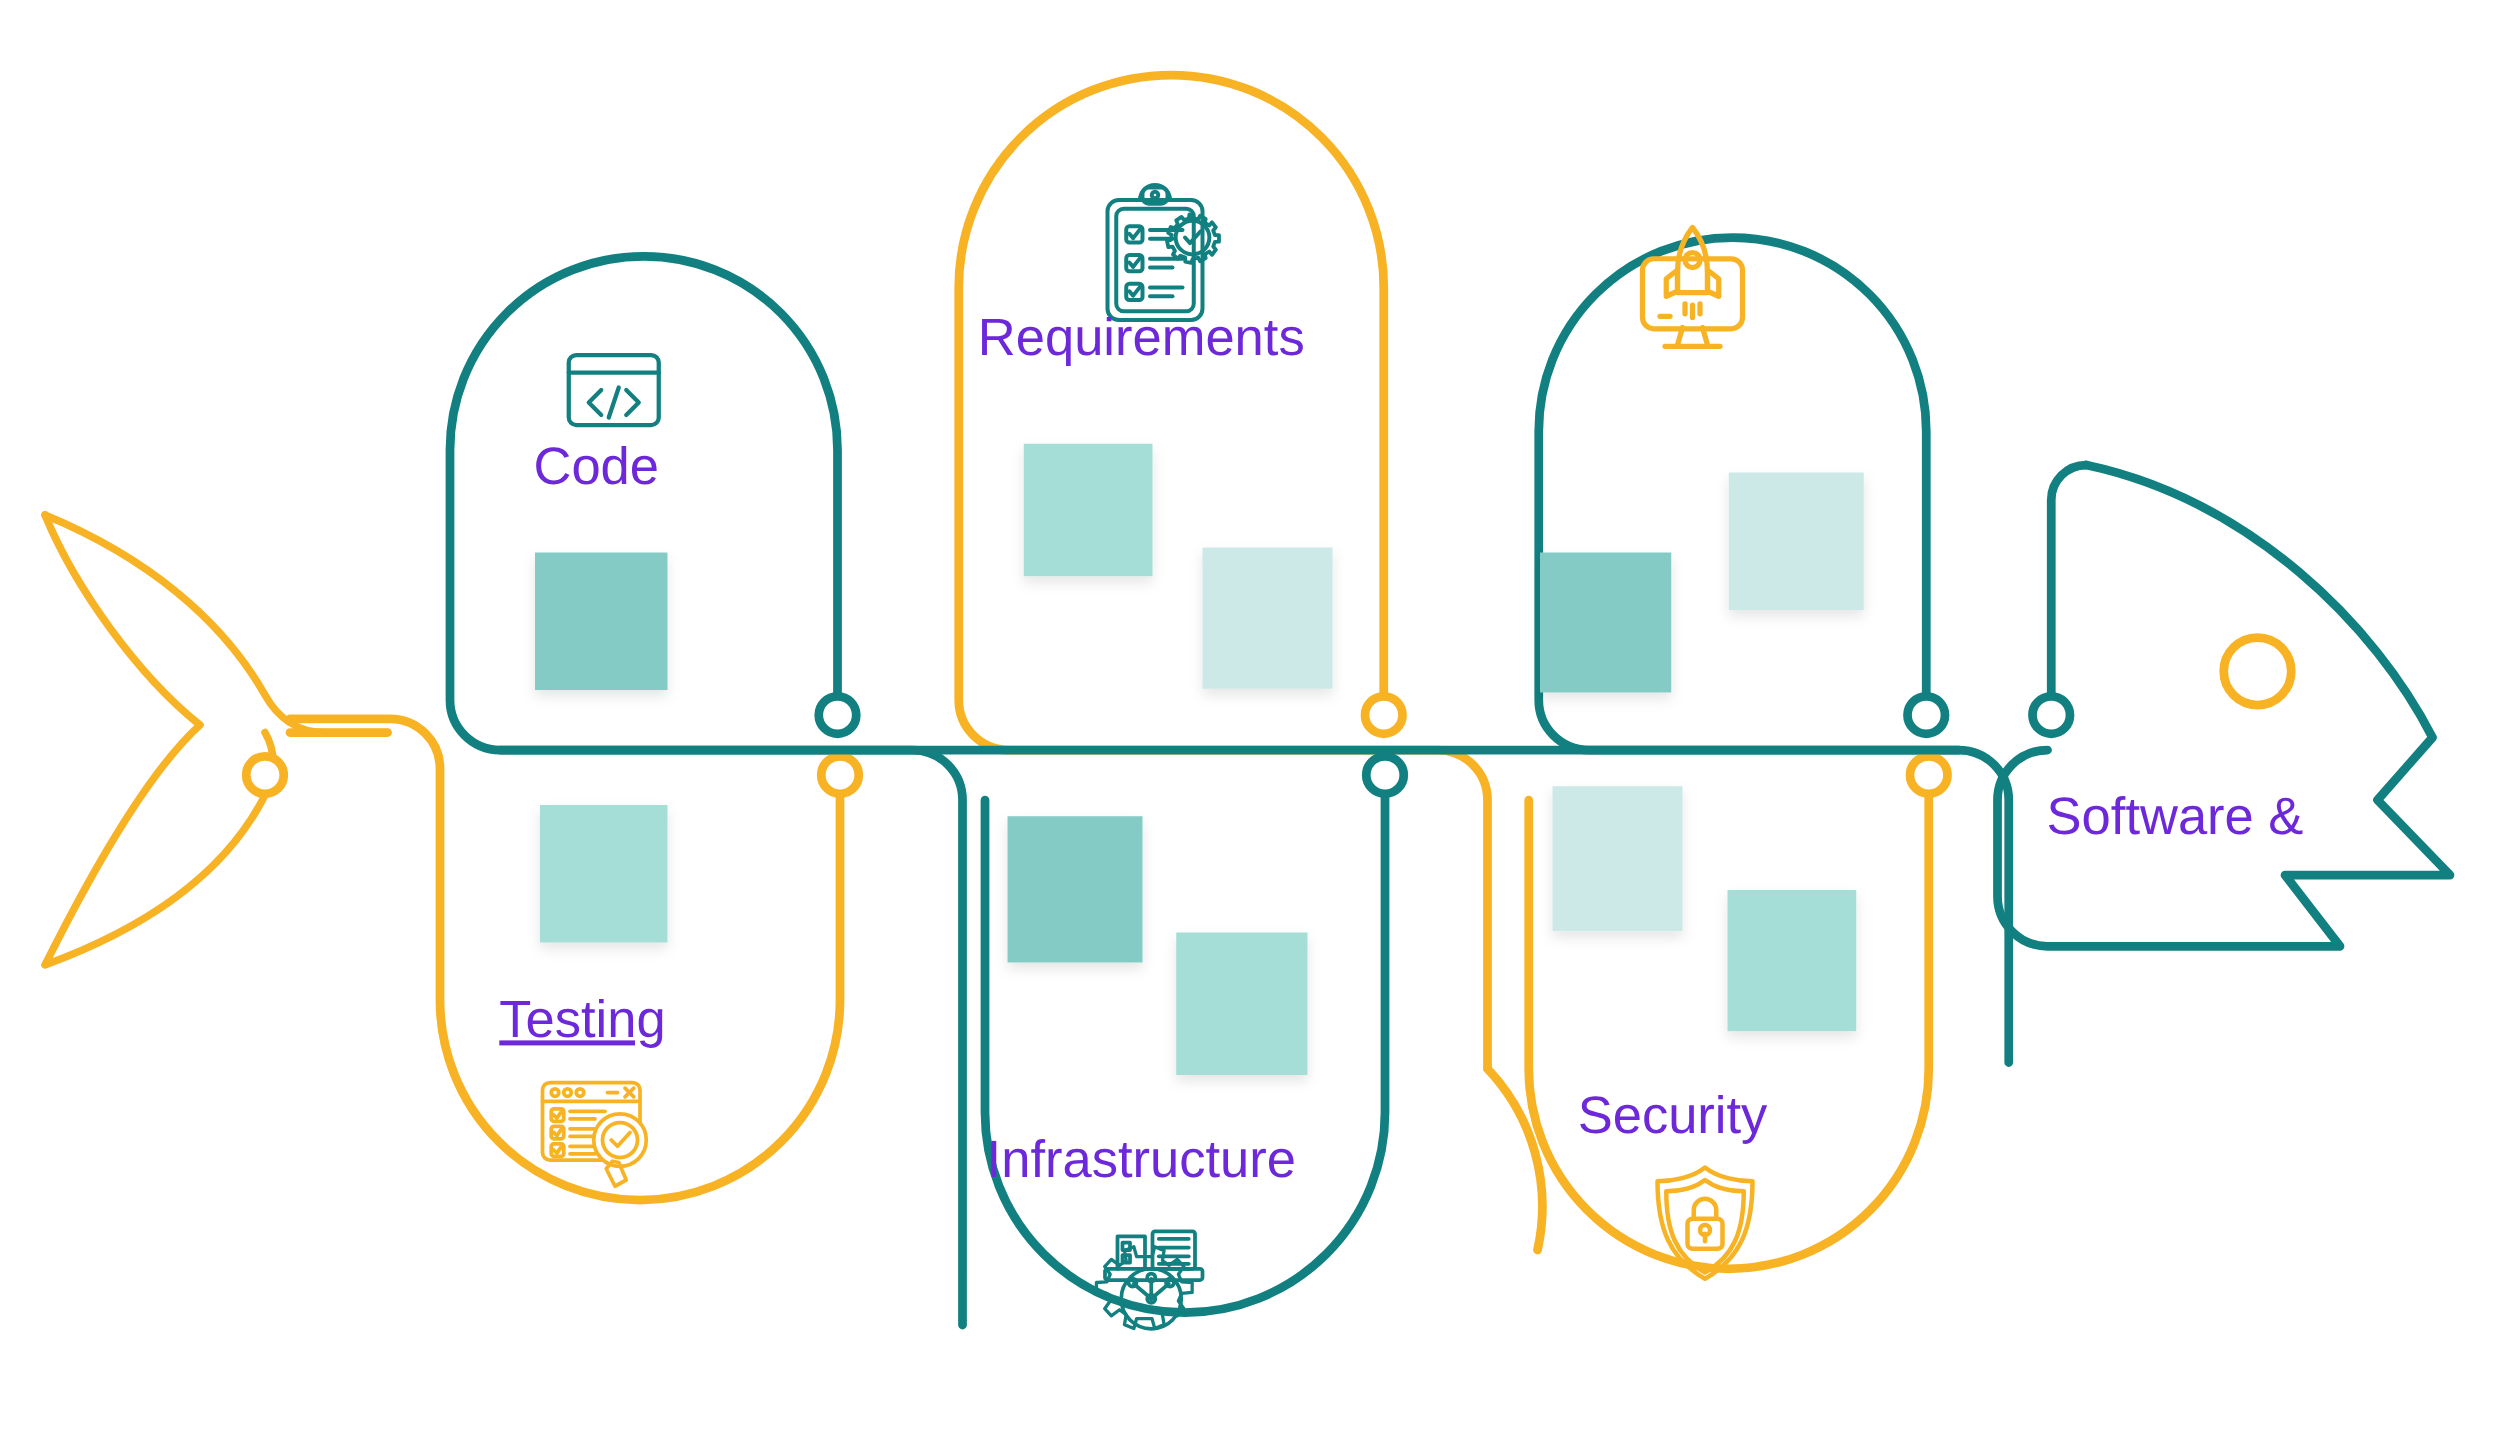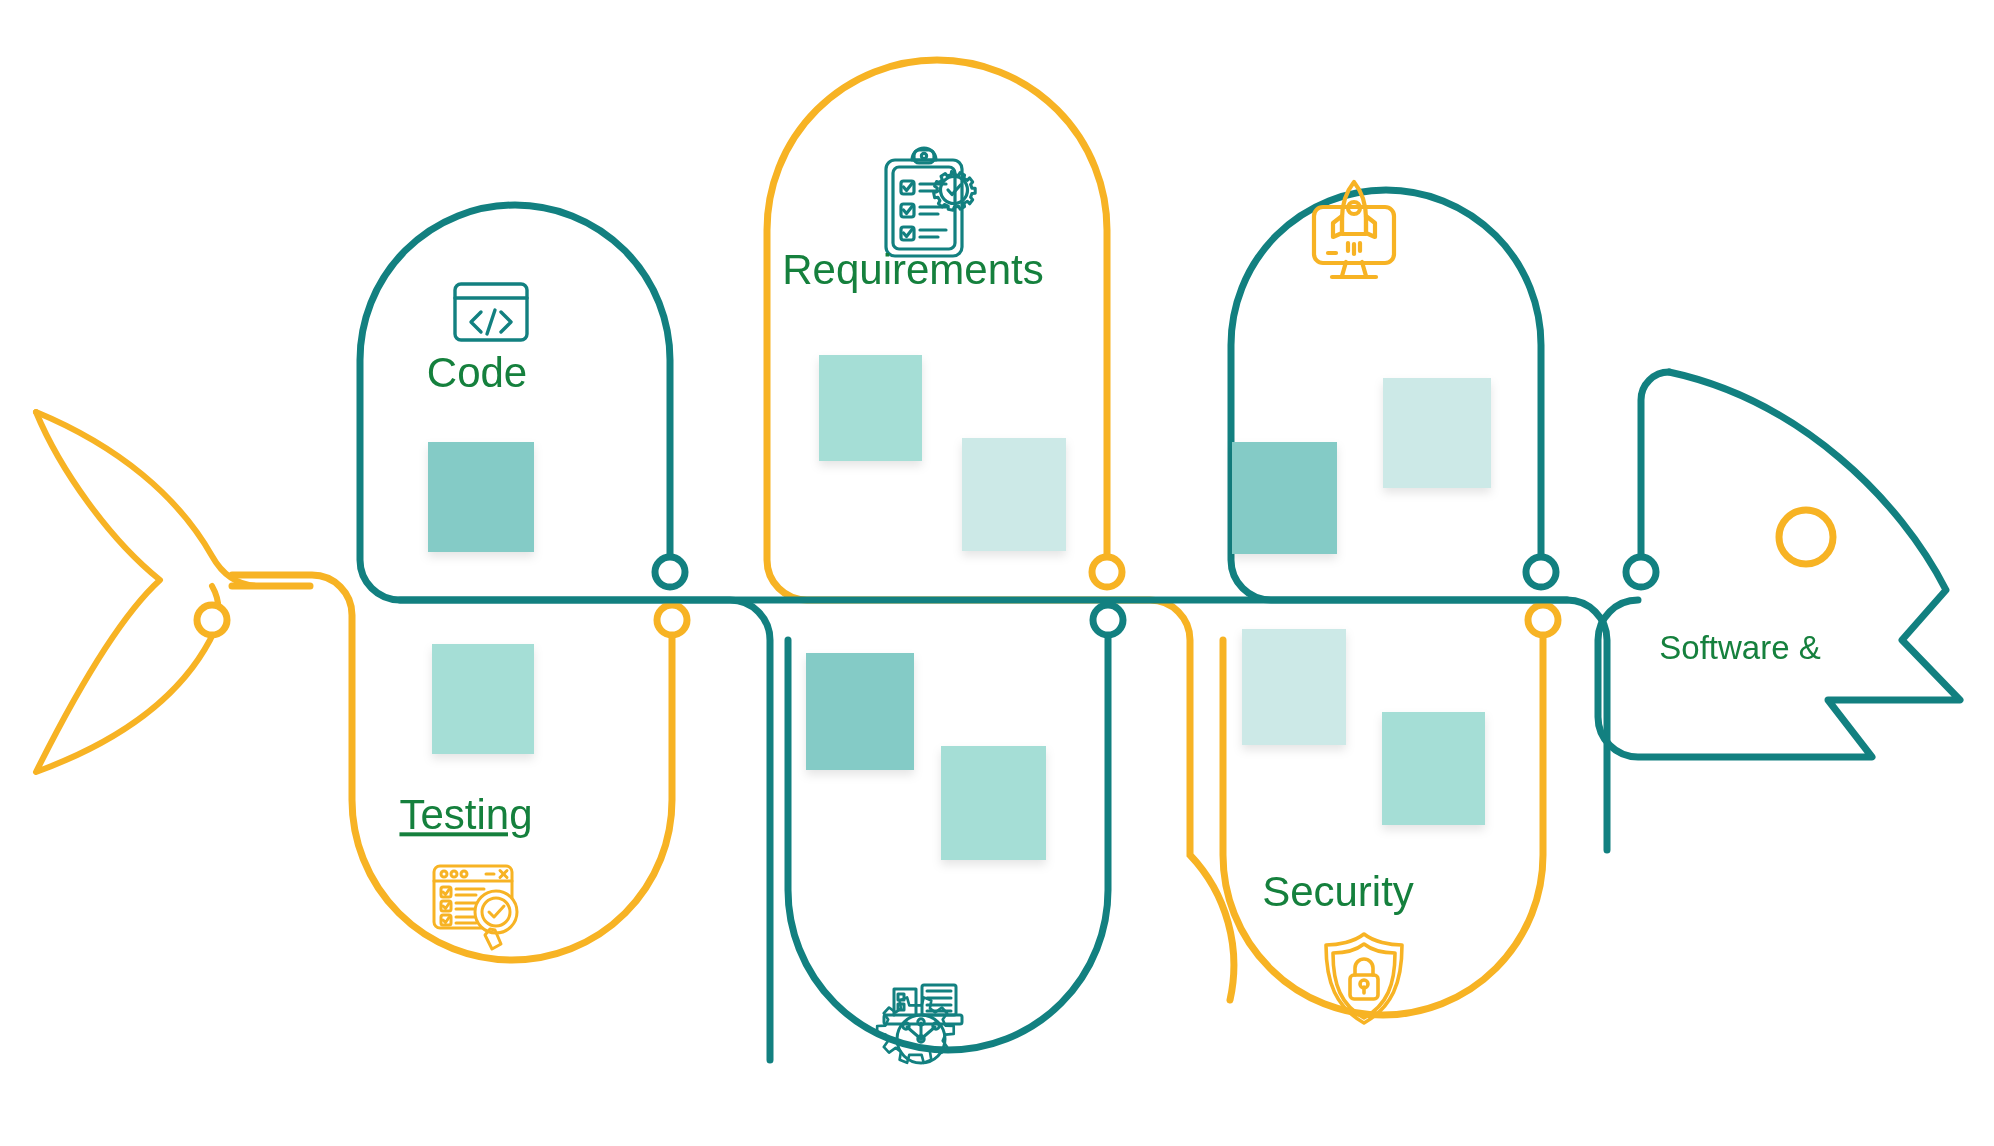--- a/index.html
+++ b/index.html
@@ -1,23 +1,23 @@
 <!DOCTYPE html>
 <html><head>
 <meta charset="utf-8">
 <style>
   html,body{margin:0;padding:0;background:#ffffff;}
   body{width:1994px;height:1146px;overflow:hidden;
        font-family:"Liberation Sans","DejaVu Sans",sans-serif;}
   #stage{position:relative;width:1994px;height:1146px;background:#fff;}
   #fishbone{position:absolute;left:0;top:0;width:1994px;height:1146px;}
-  .lbl{position:absolute;color:#15803d;font-size:42px;line-height:1.08;
+  .lbl{position:absolute;color:#6d28d9;font-size:42px;line-height:1.08;
        font-family:"Liberation Sans","DejaVu Sans",sans-serif;
        white-space:pre;text-align:right;transform:translate(-50%,-50%);}
-  .lbl.head{font-size:33px;}
+  .lbl.head{font-size:42px;}
 </style>
 </head>
 <body>
 
 <div id="stage">
 
 <svg id="fishbone" viewBox="0 0 1994 1146" xmlns="http://www.w3.org/2000/svg">
   <defs>
     <filter id="blkshadow" x="-25%" y="-25%" width="160%" height="160%">
       <feDropShadow dx="0" dy="5" stdDeviation="5" flood-color="#000000" flood-opacity="0.10"></feDropShadow>
@@ -262,20 +262,21 @@
 
 </svg>
 
 <div class="lbl" style="left:477px;top:362px;margin-top:11px;">Code</div>
 
 <div class="lbl" style="left:913px;top:270px;">Requirements</div>
 
 
 <div class="lbl" style="left:466px;top:815px;text-decoration:underline;">Testing</div>
 
+<div class="lbl" style="left:913px;top:927px;">Infrastructure</div>
 
 <div class="lbl" style="left:1338px;top:892px;">Security</div>
 
 <div class="lbl head" style="left:1740px;top:630px;">
   <div>Software &amp;</div>
 </div>
 
 </div>
 
 </body></html>

